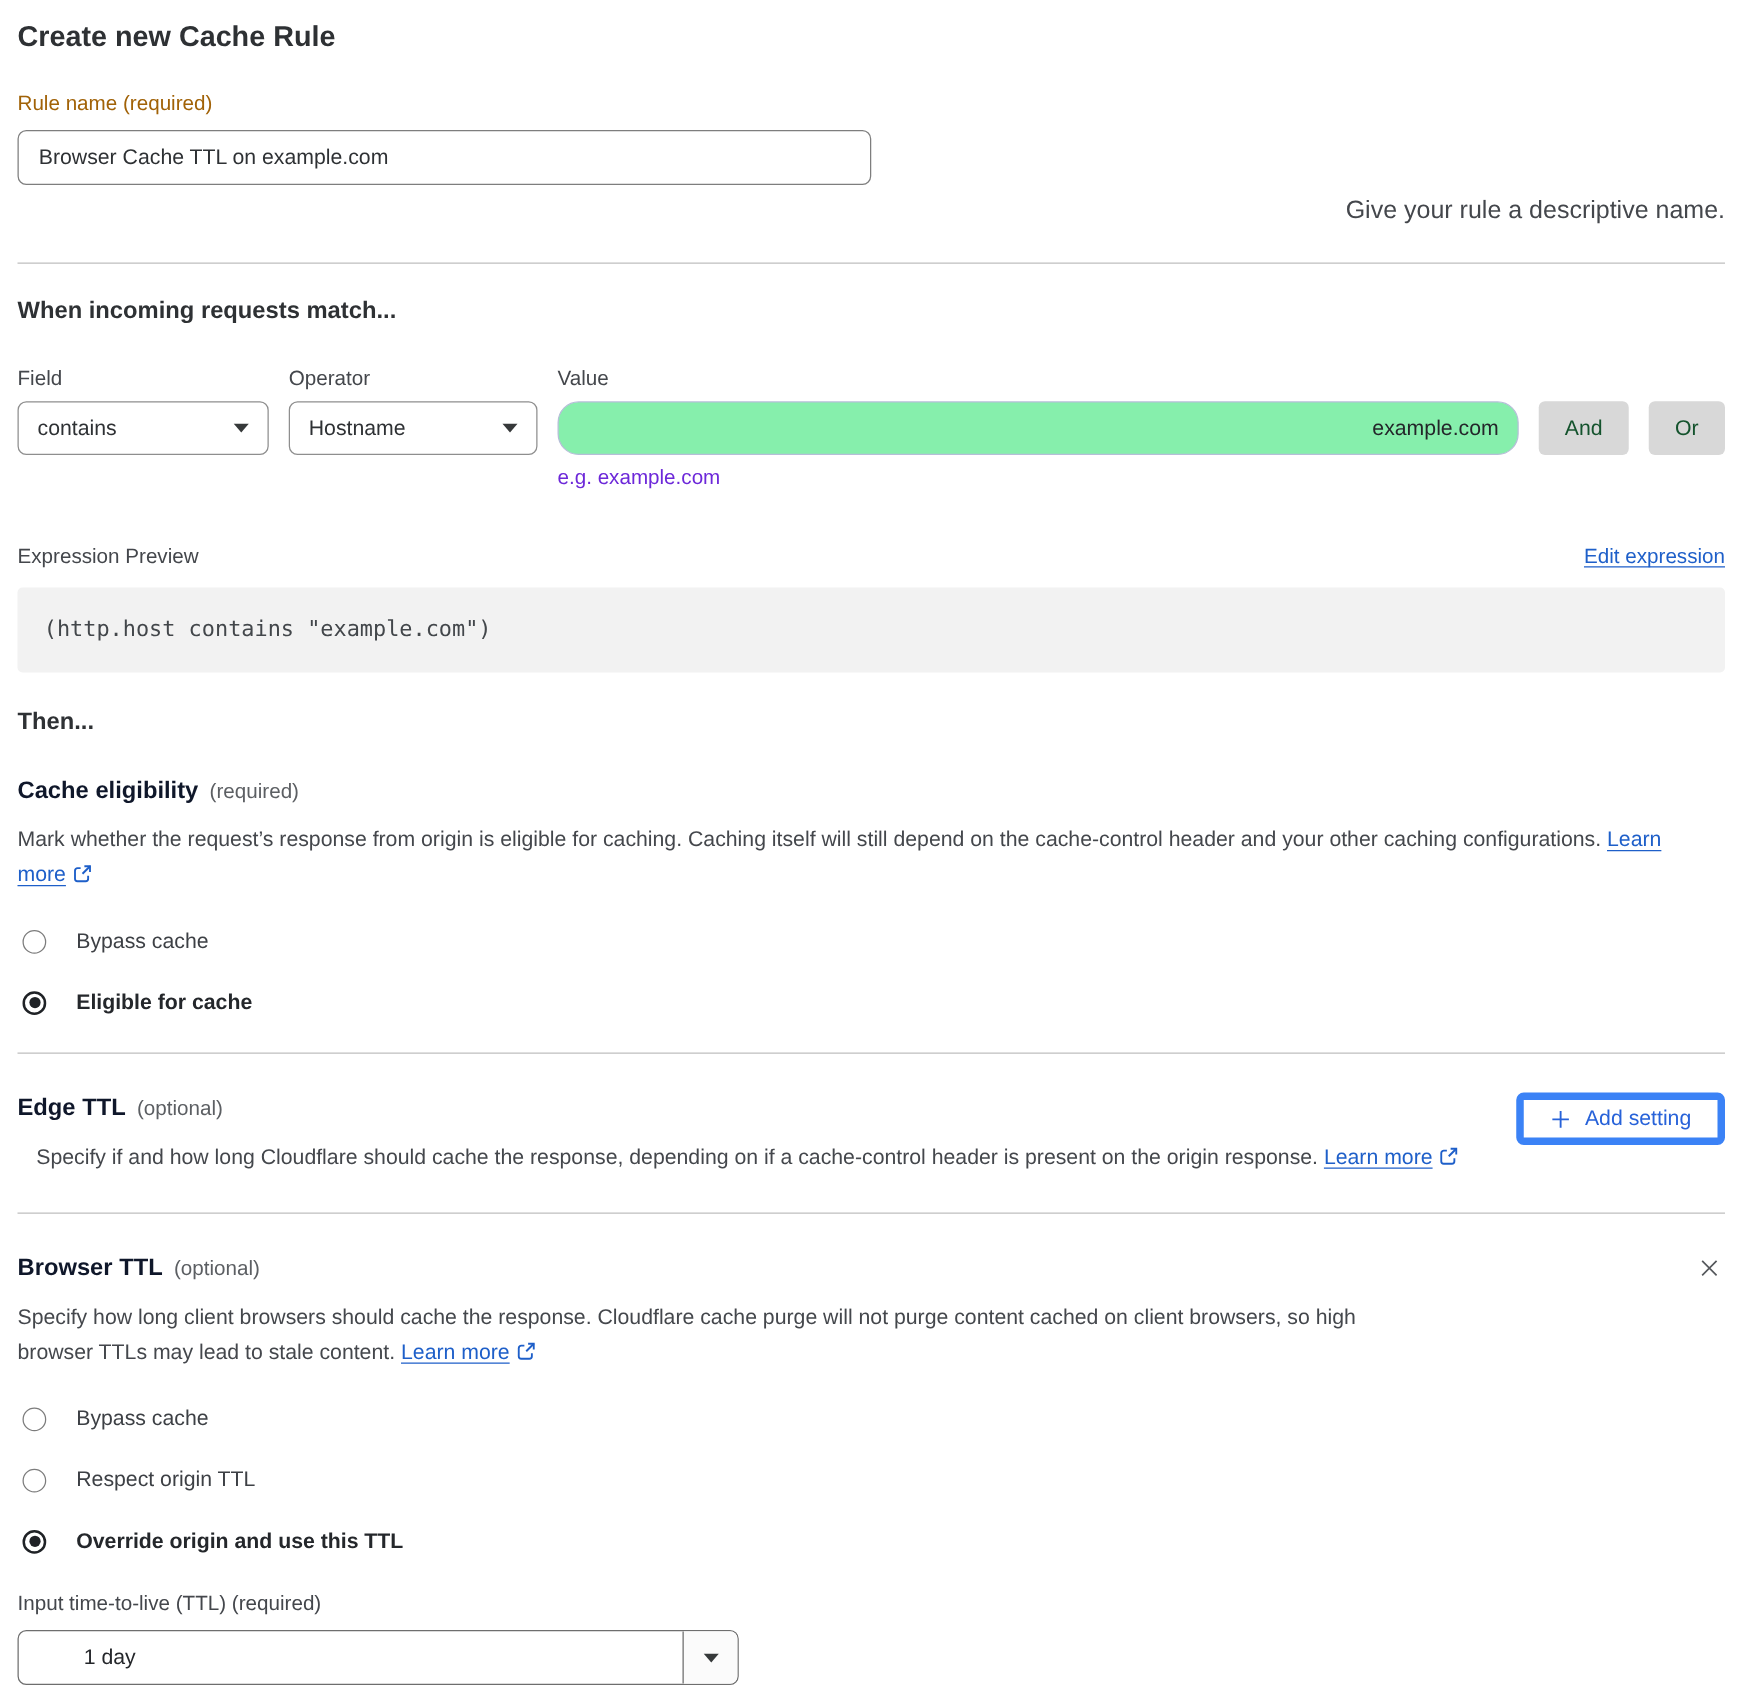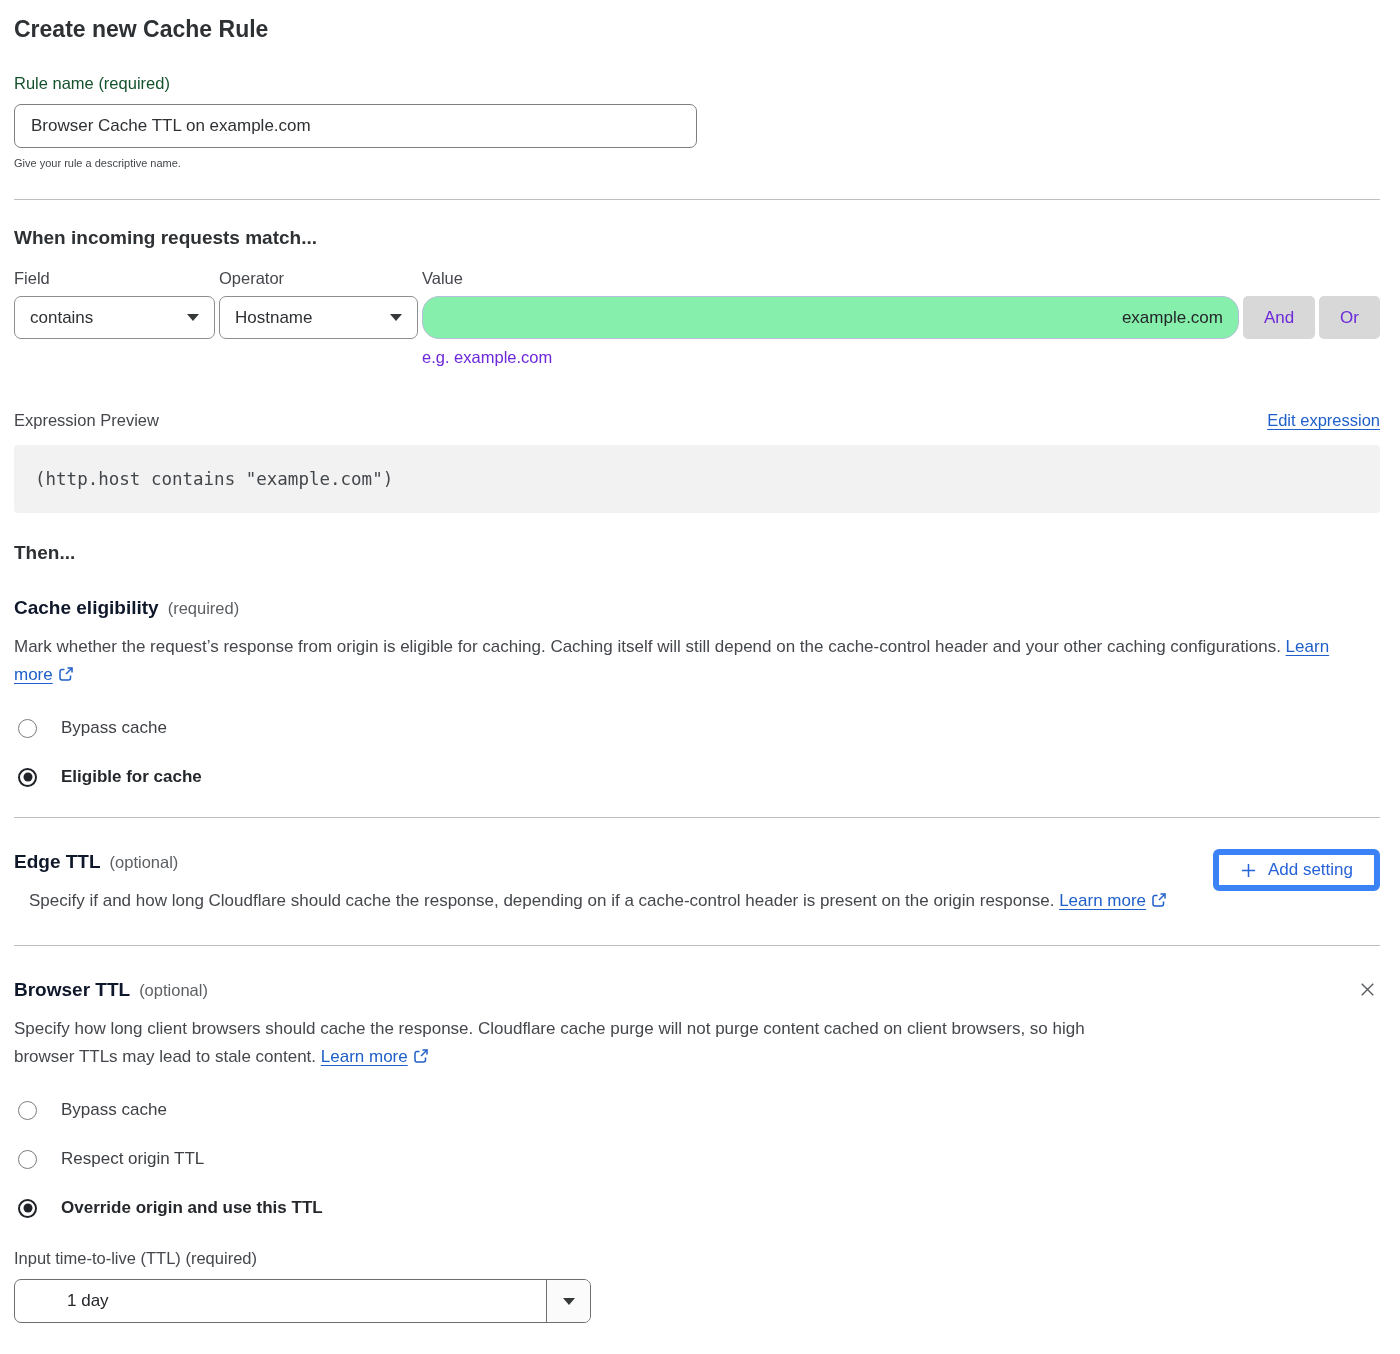--- a/index.html
+++ b/index.html
@@ -11,56 +11,57 @@
     padding: 12px 20px 22px 14px;
   }
   .page-title {
     font-size: 23px;
     font-weight: 700;
     color: #2e3134;
     margin: 4px 0 31px;
   }
   .field-label {
     font-size: 16.5px;
-    color: #14532d;
+    color: #a16207;
     margin-bottom: 11px;
   }
   .text-input {
     width: 683px;
     height: 44px;
     border: 1px solid #7e7e7e;
     border-radius: 7px;
     padding: 0 16px;
     font-size: 17px;
     font-family: "Liberation Sans", sans-serif;
     color: #2e3134;
     background: #fff;
     display: block;
   }
   .helper {
-    font-size: 11px;
+    font-size: 20px;
     color: #44474c;
     margin-top: 9px;
+    text-align: right;
   }
   hr.divider {
     border: none;
     border-top: 1px solid #bfbfbf;
     margin: 30px 0 0;
   }
   .section-heading {
     font-size: 19px;
     font-weight: 700;
     color: #2e3134;
     margin-top: 27px;
   }
   .match-grid {
     display: grid;
     grid-template-columns: 201px 199px 1fr 72px 61px;
-    column-gap: 4px;
-    margin-top: 20px;
+    column-gap: 16px;
+    margin-top: 34px;
     align-items: end;
   }
   .match-grid .col-label {
     font-size: 16.5px;
     color: #44474c;
     margin-bottom: 8px;
     align-self: start;
   }
   .select-box {
     height: 43px;
@@ -97,21 +98,21 @@
     text-align: right;
   }
   .btn-gray {
     height: 43px;
     width: 100%;
     background: #d8d8d8;
     border: none;
     border-radius: 5px;
     font-size: 17px;
     font-family: "Liberation Sans", sans-serif;
-    color: #6d28d9;
+    color: #14532d;
     cursor: pointer;
   }
   .eg-helper {
     grid-column: 3;
     font-size: 16.5px;
     color: #6d28d9;
     margin-top: 9px;
   }
   .expr-row {
     display: flex;

